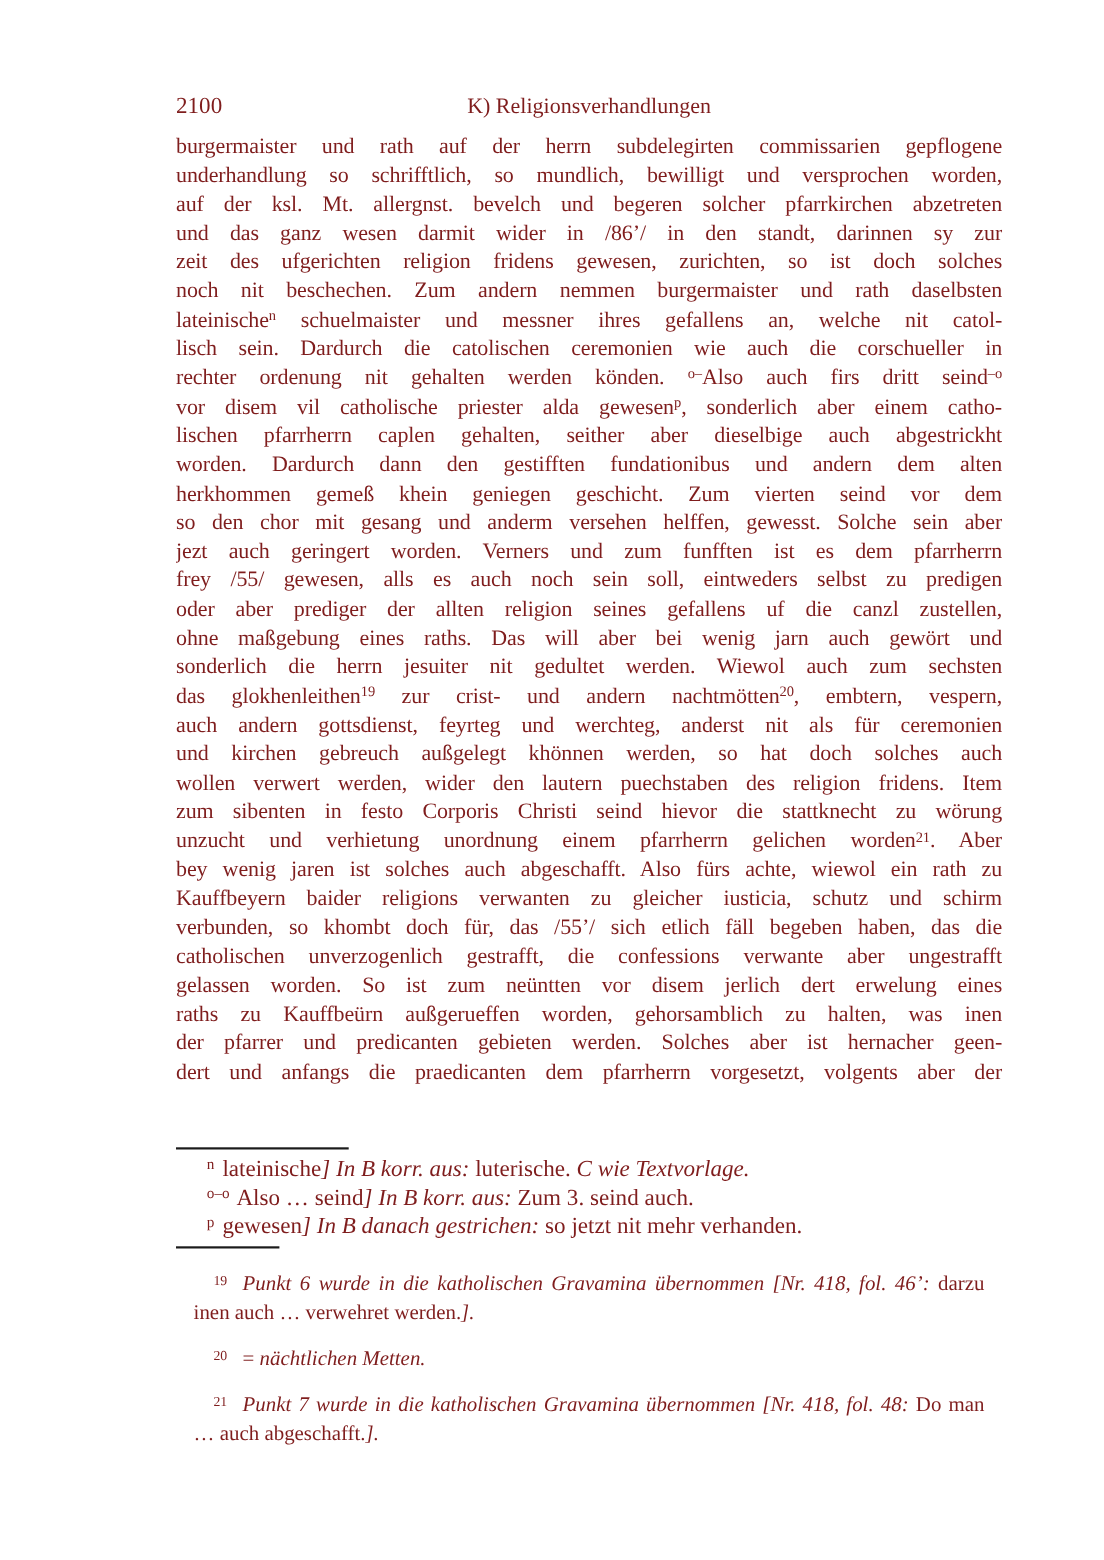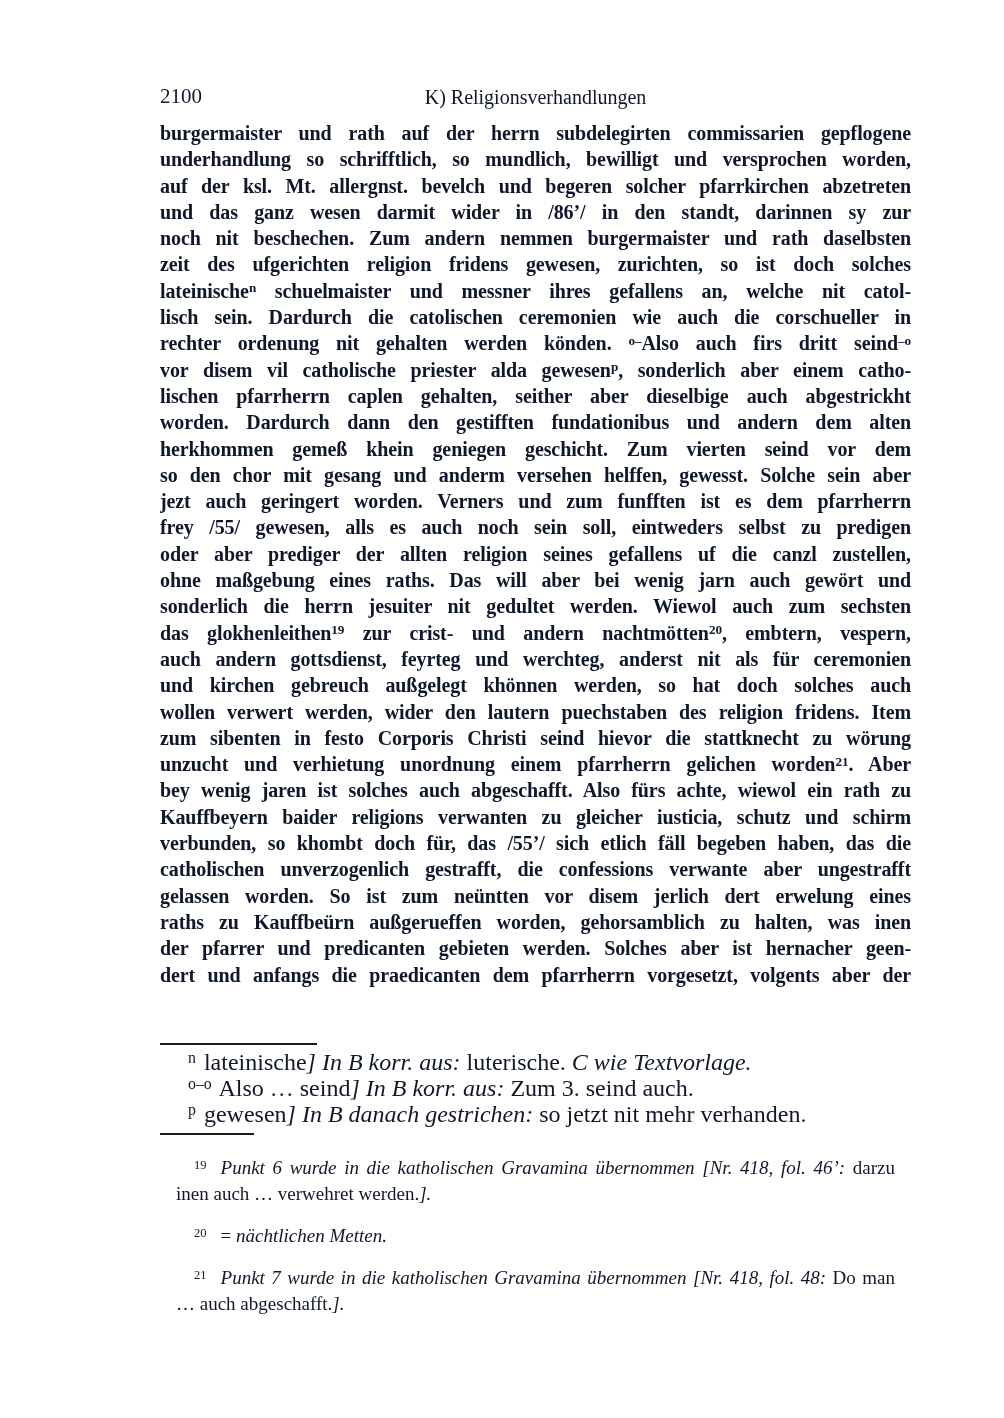--- a/index.html
+++ b/index.html
@@ -1,44 +1,43 @@
 <!DOCTYPE html>
 <html><head>
 <meta charset="utf-8">
 <style>
   html, body { margin: 0; padding: 0; }
   .page {
     position: relative;
     width: 1004px;
     height: 1418px;
     background: #ffffff;
-    color: #0f172a;
+    color: #7f1d1d;
     font-family: "Liberation Serif", "DejaVu Serif", serif;
     overflow: hidden;
   }
   .header { position: absolute; top: 84px; left: 160px; width: 751px; height: 26px; }
   .page-num { position: absolute; left: 0; top: 0; font-size: 21px; line-height: 24px; }
   .running-head { position: absolute; left: 0; top: 1px; width: 100%; text-align: center; font-size: 20px; line-height: 24px; }
 
   .body-block { position: absolute; top: 120px; left: 160px; width: 751px; font-size: 20px; letter-spacing: -0.1px; }
   .body-line {
     height: 26.3px;
     line-height: 26.3px;
     text-align: justify;
     text-align-last: justify;
     overflow: hidden;
     white-space: normal;
-    font-weight: bold;
   }
 
   .rule { position: absolute; left: 160px; border-top: 2px solid #1b1b1b; height: 0; }
   .rule-apparatus { top: 1043px; width: 157px; }
   .rule-footnotes { top: 1133px; width: 94px; }
 
-  .apparatus-block { position: absolute; top: 1049px; left: 160px; width: 751px; font-size: 24px; line-height: 26px; }
+  .apparatus-block { position: absolute; top: 1049px; left: 160px; width: 751px; font-size: 21px; line-height: 26px; }
   .app-line { text-indent: 28px; }
   .app-line .sup { margin-right: 2px; }
 
   .footnotes-block { position: absolute; top: 1139px; left: 160px; width: 751px; font-size: 19px; line-height: 26px; }
   .footnote { text-indent: 18px; text-align: justify; margin: 16px; }
   .footnote .sup { margin-right: 14px; }
 
   .sup { font-size: 66%; position: relative; top: -0.42em; line-height: 0; }
   .it { font-style: italic; }
 </style>
@@ -49,22 +48,22 @@
   <div class="header">
     <span class="page-num">2100</span>
     <span class="running-head">K) Religionsverhandlungen</span>
   </div>
 
   <div class="body-block">
       <div class="body-line"><span>burgermaister und rath auf der herrn subdelegirten commissarien gepflogene</span></div>
       <div class="body-line"><span>underhandlung so schrifftlich, so mundlich, bewilligt und versprochen worden,</span></div>
       <div class="body-line"><span>auf der ksl. Mt. allergnst. bevelch und begeren solcher pfarrkirchen abzetreten</span></div>
       <div class="body-line"><span>und das ganz wesen darmit wider in /86’/ in den standt, darinnen sy zur</span></div>
+      <div class="body-line"><span>zeit des ufgerichten religion fridens gewesen, zurichten, so ist doch solches</span></div>
       <div class="body-line"><span>noch nit beschechen. Zum andern nemmen burgermaister und rath daselbsten</span></div>
-      <div class="body-line"><span>zeit des ufgerichten religion fridens gewesen, zurichten, so ist doch solches</span></div>
       <div class="body-line"><span>lateinische</span><span class="sup">n</span><span> schuelmaister und messner ihres gefallens an, welche nit catol-</span></div>
       <div class="body-line"><span>lisch sein. Dardurch die catolischen ceremonien wie auch die corschueller in</span></div>
       <div class="body-line"><span>rechter ordenung nit gehalten werden könden. </span><span class="sup">o–</span><span>Also auch firs dritt seind</span><span class="sup">–o</span></div>
       <div class="body-line"><span>vor disem vil catholische priester alda gewesen</span><span class="sup">p</span><span>, sonderlich aber einem catho-</span></div>
       <div class="body-line"><span>lischen pfarrherrn caplen gehalten, seither aber dieselbige auch abgestrickht</span></div>
       <div class="body-line"><span>worden. Dardurch dann den gestifften fundationibus und andern dem alten</span></div>
       <div class="body-line"><span>herkhommen gemeß khein geniegen geschicht. Zum vierten seind vor dem</span></div>
       <div class="body-line"><span>so den chor mit gesang und anderm versehen helffen, gewesst. Solche sein aber</span></div>
       <div class="body-line"><span>jezt auch geringert worden. Verners und zum funfften ist es dem pfarrherrn</span></div>
       <div class="body-line"><span>frey /55/ gewesen, alls es auch noch sein soll, eintweders selbst zu predigen</span></div>

